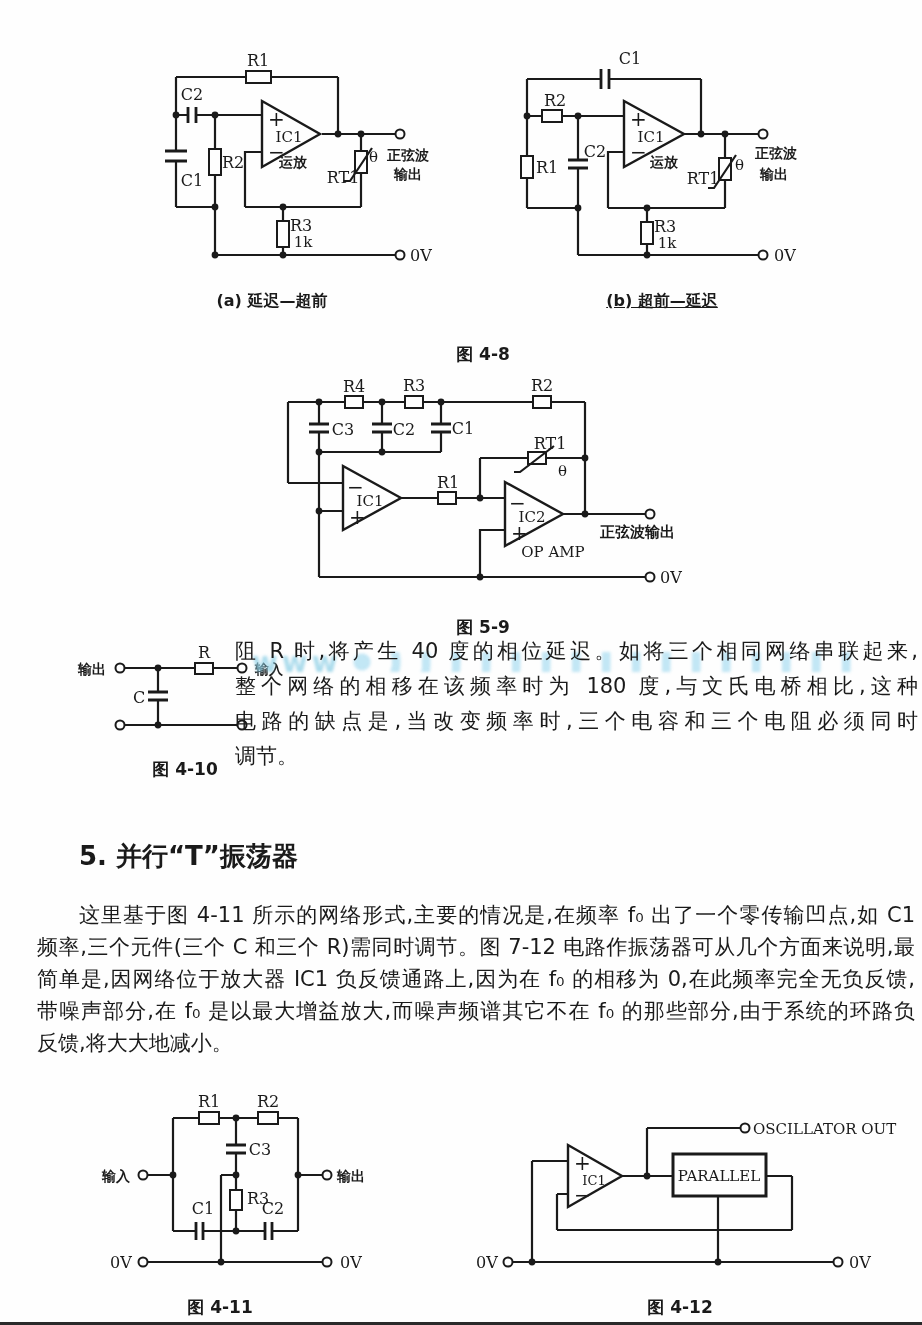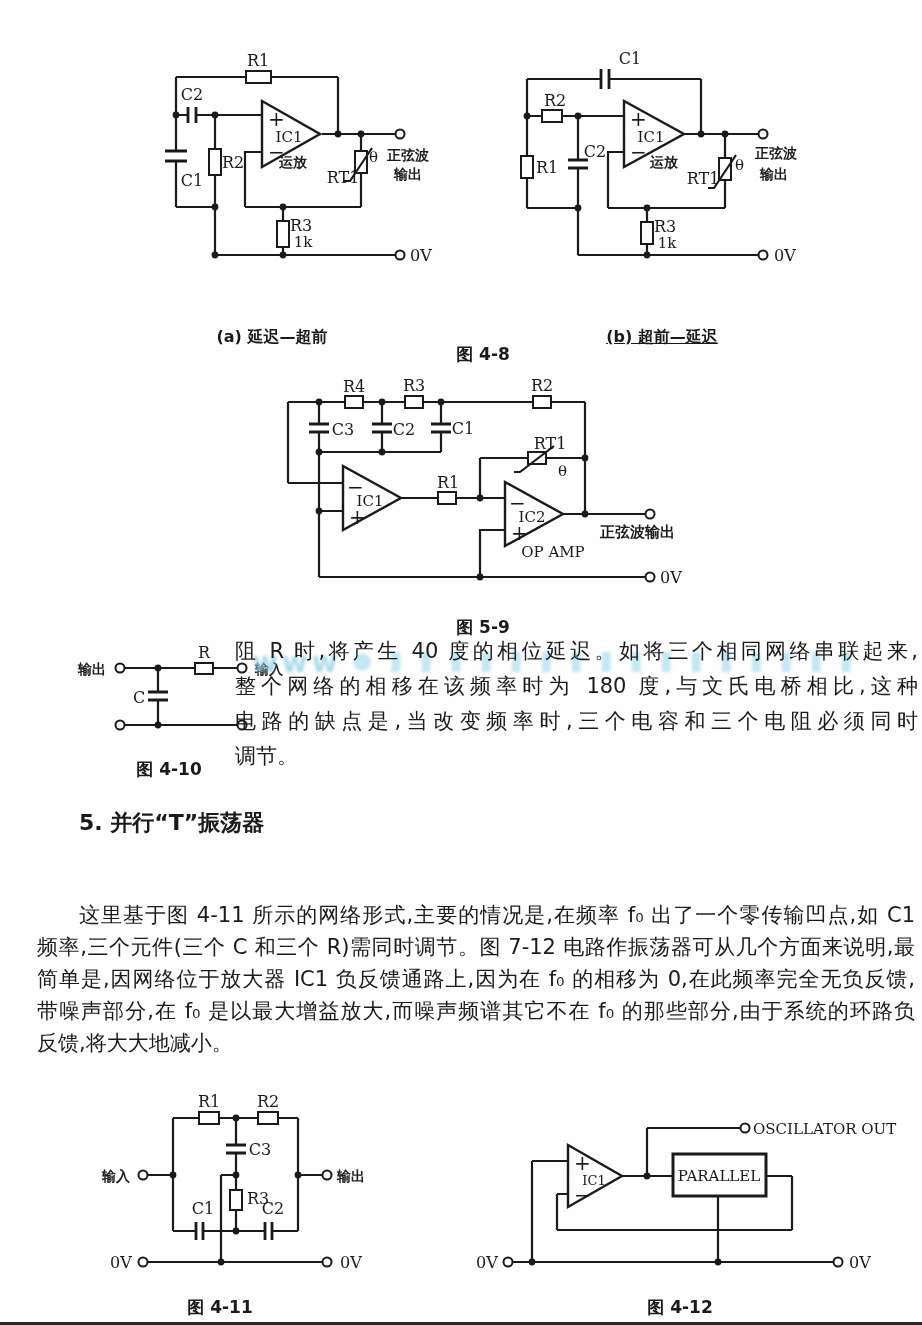--- a/index.html
+++ b/index.html
@@ -14,28 +14,28 @@
   .term{fill:#fefefe;stroke:#1a1a1a;stroke-width:2;}
   .oa{fill:#fefefe;stroke:#1a1a1a;stroke-width:2.4;}
   .box{fill:#fefefe;stroke:#1a1a1a;stroke-width:3;}
   text.lbl{font:16px "DejaVu Serif","Liberation Serif",serif;fill:#1a1a1a;}
   text.lbl15{font:15px "DejaVu Serif","Liberation Serif",serif;fill:#1a1a1a;}
   text.zh{font:600 14px "DejaVu Sans",sans-serif;fill:#1a1a1a;}
   text.sign{font:20px "DejaVu Serif","Liberation Serif",serif;fill:#1a1a1a;}
   text.icname{font:15px "DejaVu Serif","Liberation Serif",serif;fill:#1a1a1a;}
   .mid{text-anchor:middle;}
   
-  .cap{position:absolute;font:600 16px "DejaVu Sans",sans-serif;text-align:center;white-space:nowrap;margin-top:36px;}
+  .cap{position:absolute;font:600 16px "DejaVu Sans",sans-serif;text-align:center;white-space:nowrap;}
   .figno{position:absolute;font:600 17px "DejaVu Sans",sans-serif;text-align:center;white-space:nowrap;}
   
   .para{position:absolute;font-size:21px;line-height:35px;z-index:2;}
   .para .jline{text-align:justify;text-align-last:justify;}
   #para-t{line-height:32px;}
   #para-t .indent{text-indent:2em;}
-  .heading{position:absolute;font-size:22px;font-weight:bold;white-space:nowrap;z-index:2;}
+  .heading{position:absolute;font-size:26px;font-weight:bold;white-space:nowrap;z-index:2;margin-top:31px;}
   
   .watermark{position:absolute;left:252px;top:645px;width:612px;height:34px;z-index:1;
              display:flex;align-items:center;filter:blur(1.6px);opacity:.75;}
   .wm-text{font:bold 28px "DejaVu Sans",sans-serif;color:#8fd0e6;letter-spacing:4px;}
   .wm-blobs{flex:1;height:20px;margin-left:8px;
             background:repeating-radial-gradient(circle at 12px 50%,rgba(130,205,235,.65) 0 8px,rgba(130,205,235,0) 9px 30px);}
   .scan-edge{position:absolute;left:0;right:0;bottom:0;height:3px;background:#2a2a2a;}
 </style>
 </head>
 <body>
@@ -262,21 +262,21 @@
       <circle class="term" cx="120" cy="668" r="4.5"></circle>
       <circle class="term" cx="242" cy="668" r="4.5"></circle>
       <circle class="term" cx="120" cy="725" r="4.5"></circle>
       <circle class="term" cx="242" cy="725" r="4.5"></circle>
     </g>
     <text class="zh" x="78" y="674">输出</text>
     <text class="lbl mid" x="204" y="658">R</text>
     <text class="zh" x="255" y="674">输入</text>
     <text class="lbl mid" x="139" y="703">C</text>
   </svg>
-  <div class="figno" style="left:94px;top:758px;width:150px;">图 4-10</div>
+  <div class="figno" style="left:110px;top:758px;width:150px;">图 4-10</div>
 
   <div class="watermark">
     <span class="wm-text">www</span>
     <div class="wm-blobs"></div>
   </div>
 
   <div class="para" id="para-rc" style="left:235px;top:634px;width:683px;">
     <div class="jline">阻 R 时,将产生 40 度的相位延迟。如将三个相同网络串联起来,</div>
     <div class="jline">整个网络的相移在该频率时为 180 度,与文氏电桥相比,这种</div>
     <div class="jline">电路的缺点是,当改变频率时,三个电容和三个电阻必须同时</div>

